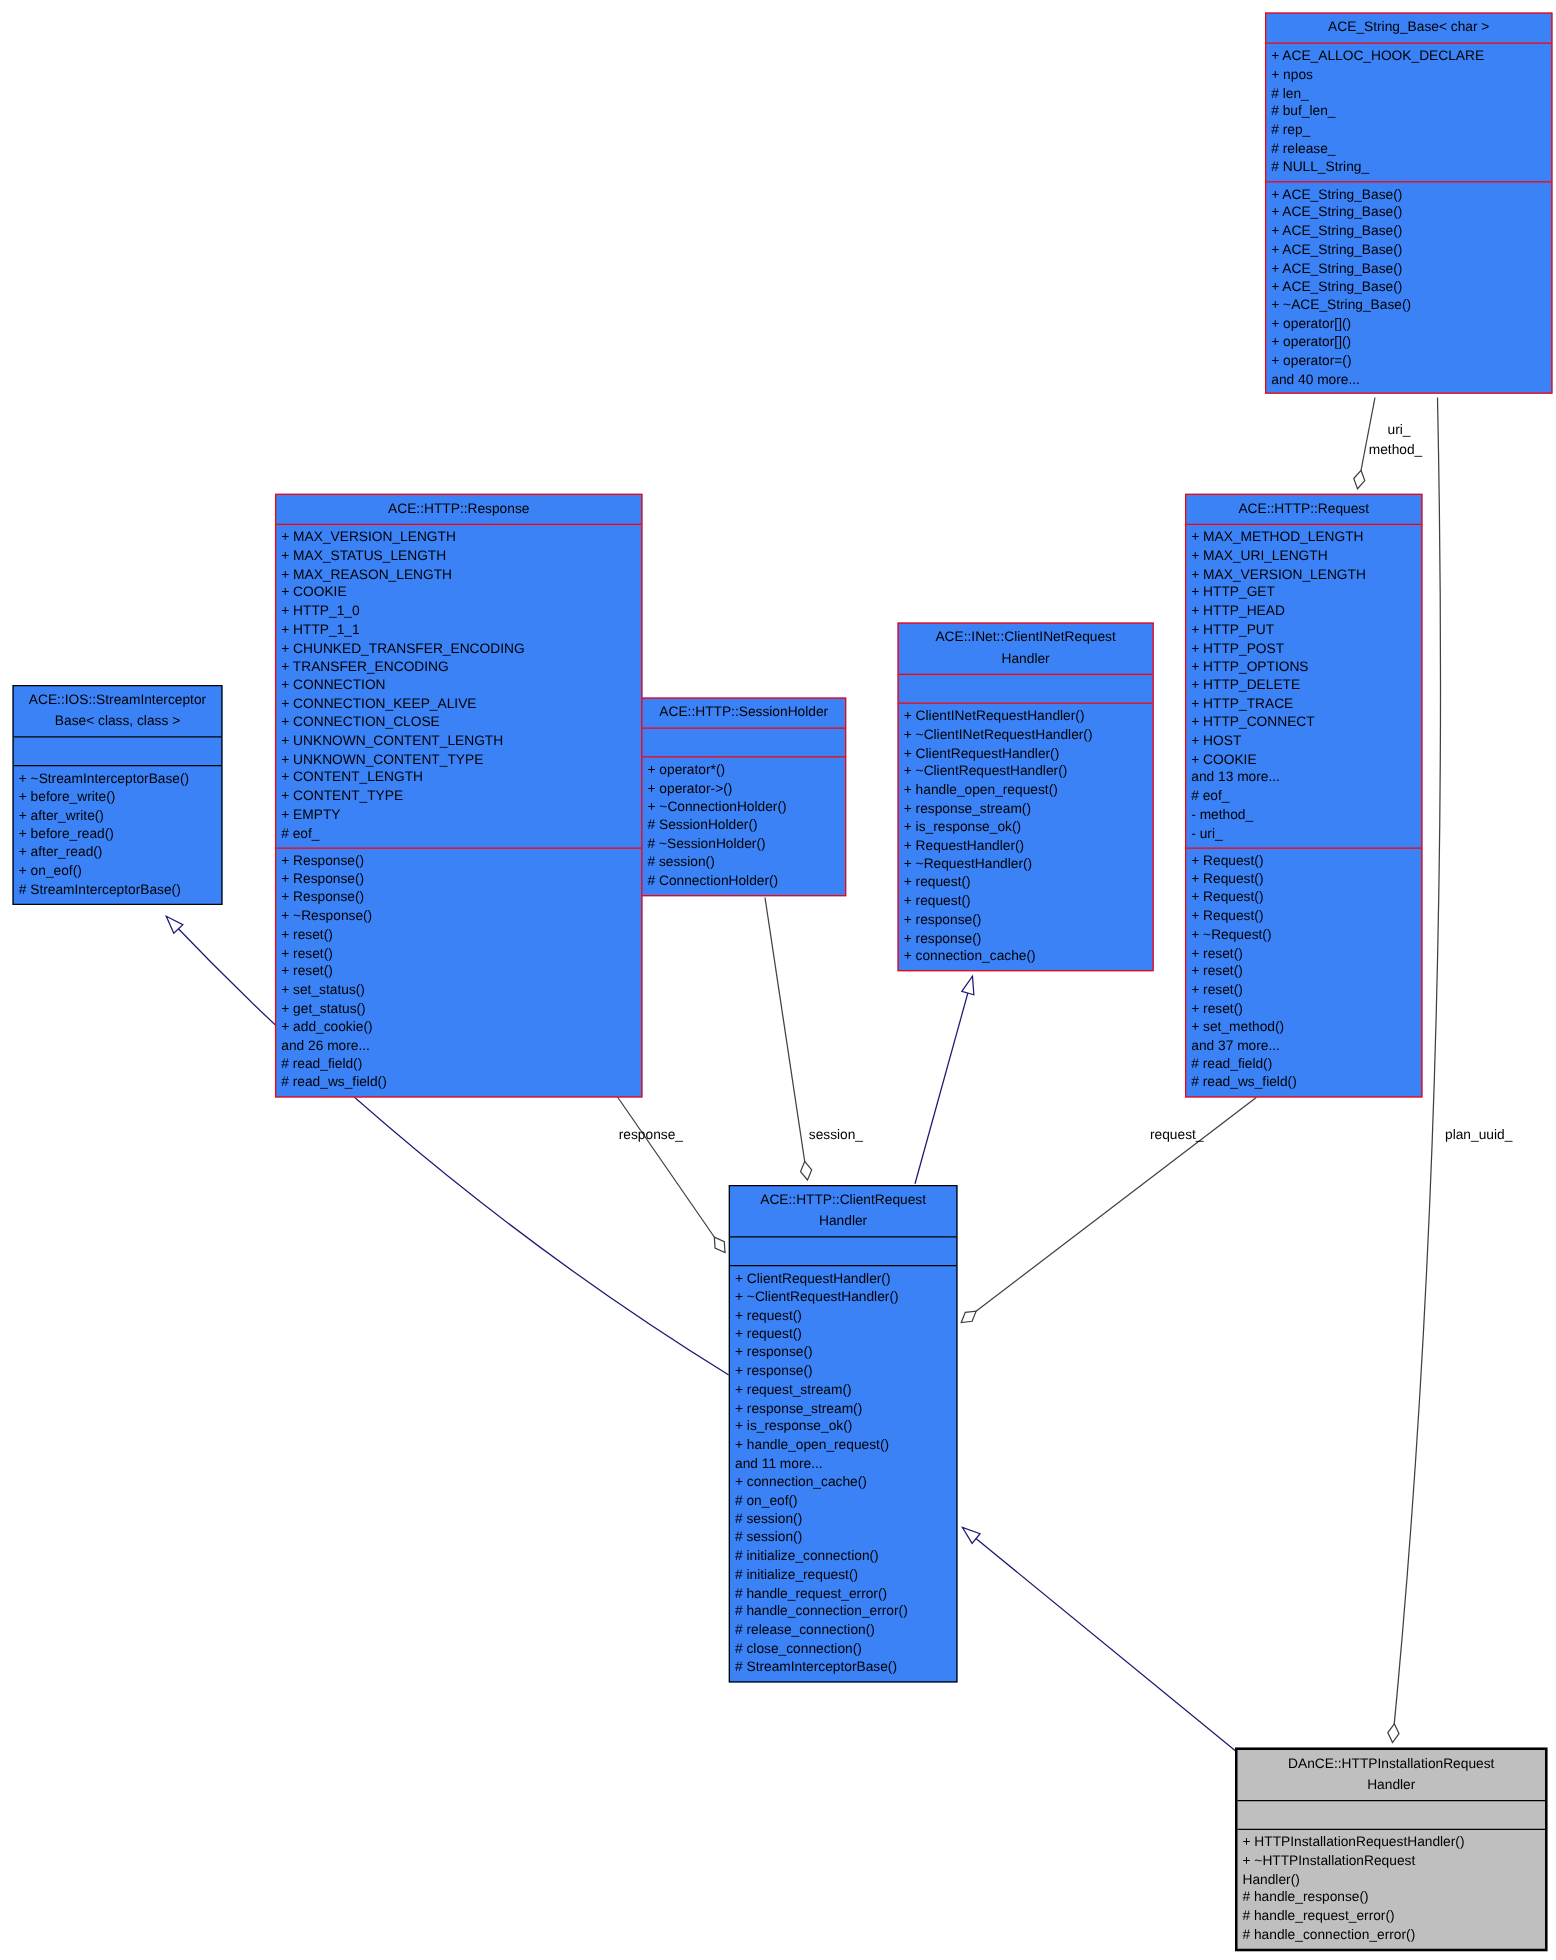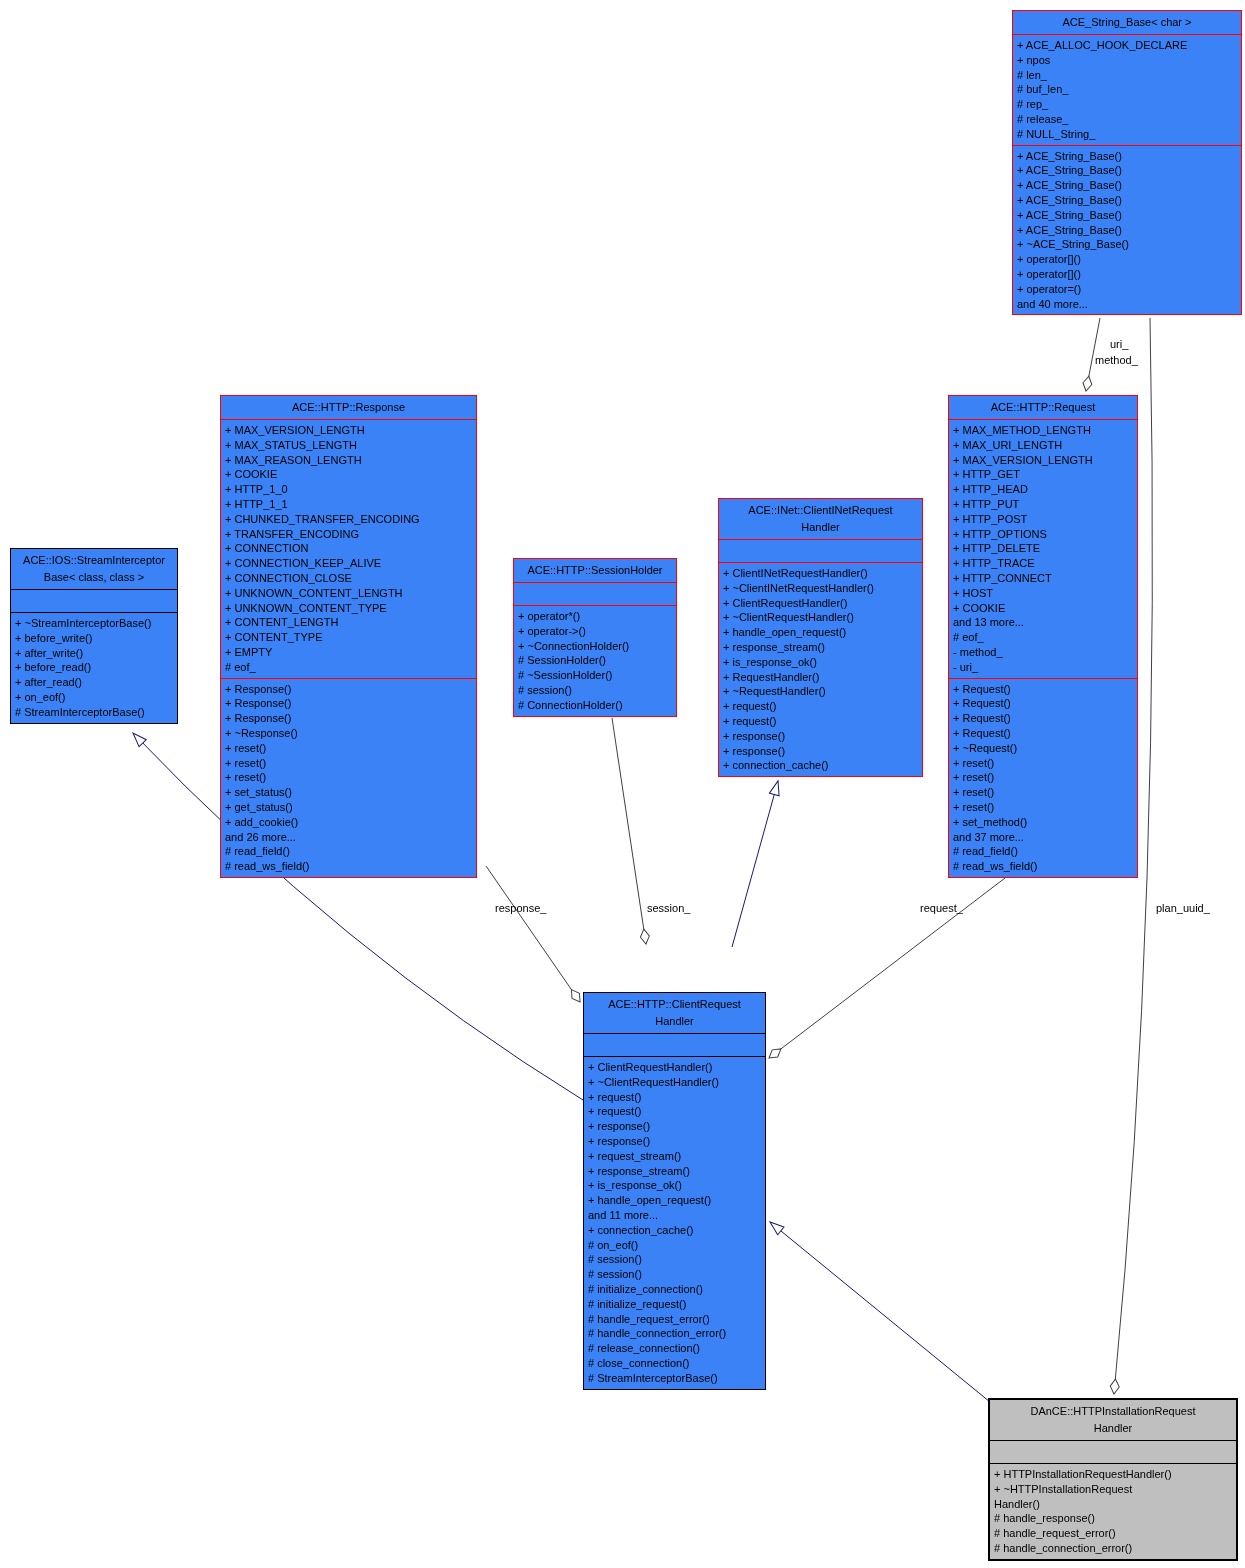--- a/index.html
+++ b/index.html
@@ -27,26 +27,26 @@
   .box-attrs .line,.box-methods .line{white-space:pre;}
   .box-attrs{min-height:16px;}
   .class-box .box-title{border-bottom:1px solid #000;}
   .class-box .box-attrs{border-bottom:1px solid #000;}
   .class-box.red .box-title{border-bottom:1px solid #ff0000;}
   .class-box.red .box-attrs{border-bottom:1px solid #ff0000;}
   .class-box.highlight{background:#bfbfbf;border-width:2px;}
 
   
   #box-stringbase{left:1012px;top:10px;width:230px;}
-  #box-response{left:220px;top:395px;width:257px;}
+  #box-response{left:220px;top:395px;width:294px;}
   #box-sib{left:10px;top:548px;width:168px;}
   #box-session{left:513px;top:558px;width:164px;}
   #box-cinet{left:718px;top:498px;width:205px;}
   #box-request{left:948px;top:395px;width:190px;}
-  #box-crh{left:583px;top:948px;width:183px;margin-top:44px;}
+  #box-crh{left:583px;top:948px;width:183px;}
   #box-dance{left:988px;top:1398px;width:250px;}
 
   .edge-label{
     position:absolute;z-index:2;
     font-size:11px;line-height:13px;white-space:pre;
   }
   #lbl-uri{left:1110px;top:338px;}
   #lbl-method{left:1095px;top:354px;}
   #lbl-response{left:495px;top:902px;}
   #lbl-session{left:647px;top:902px;}

